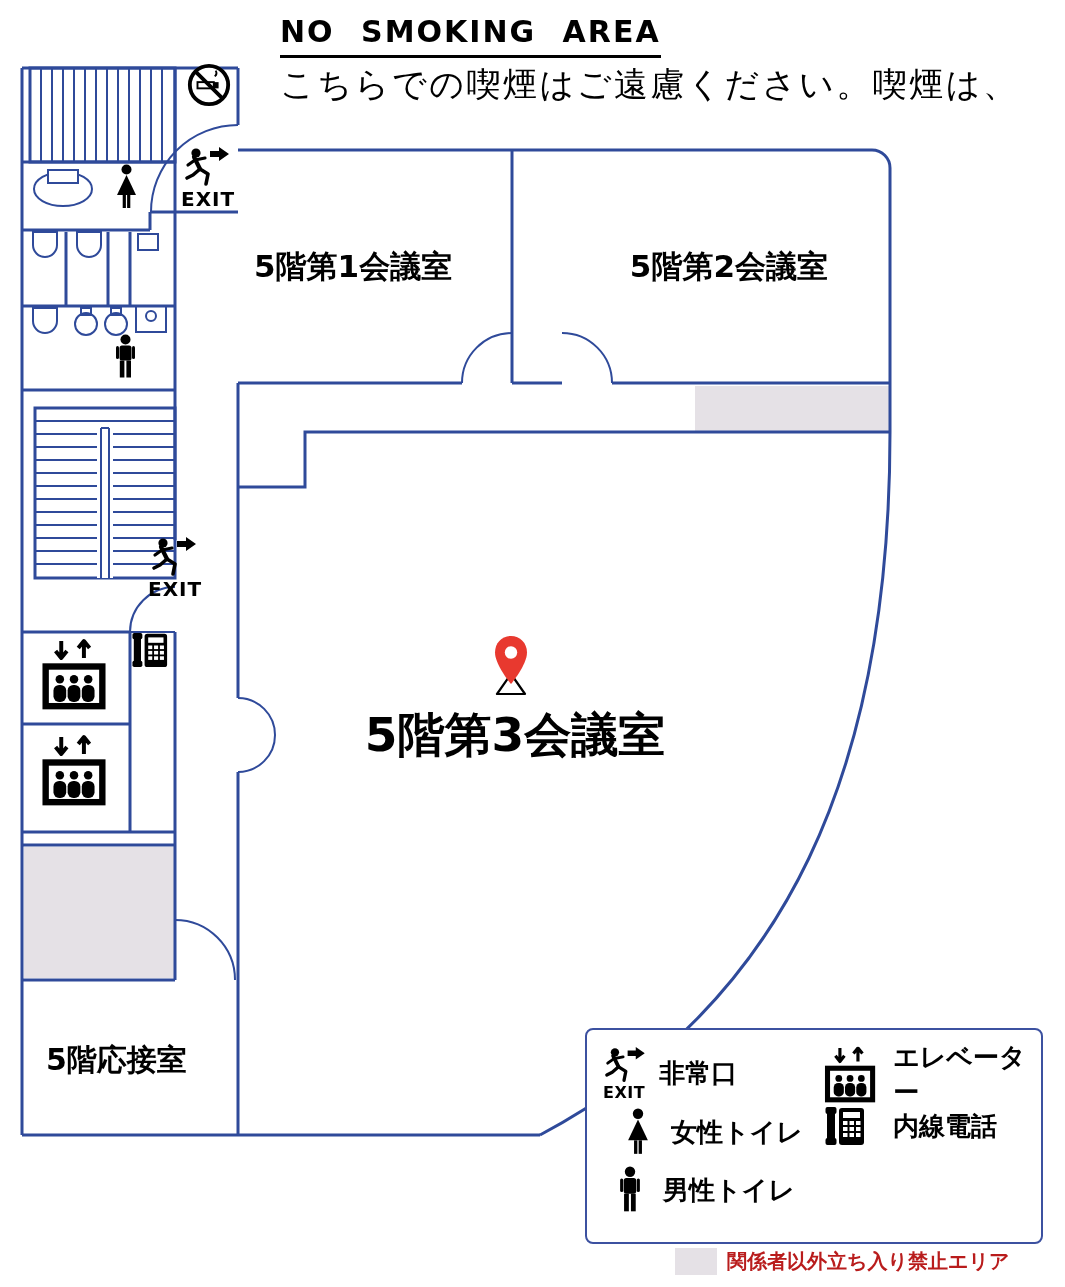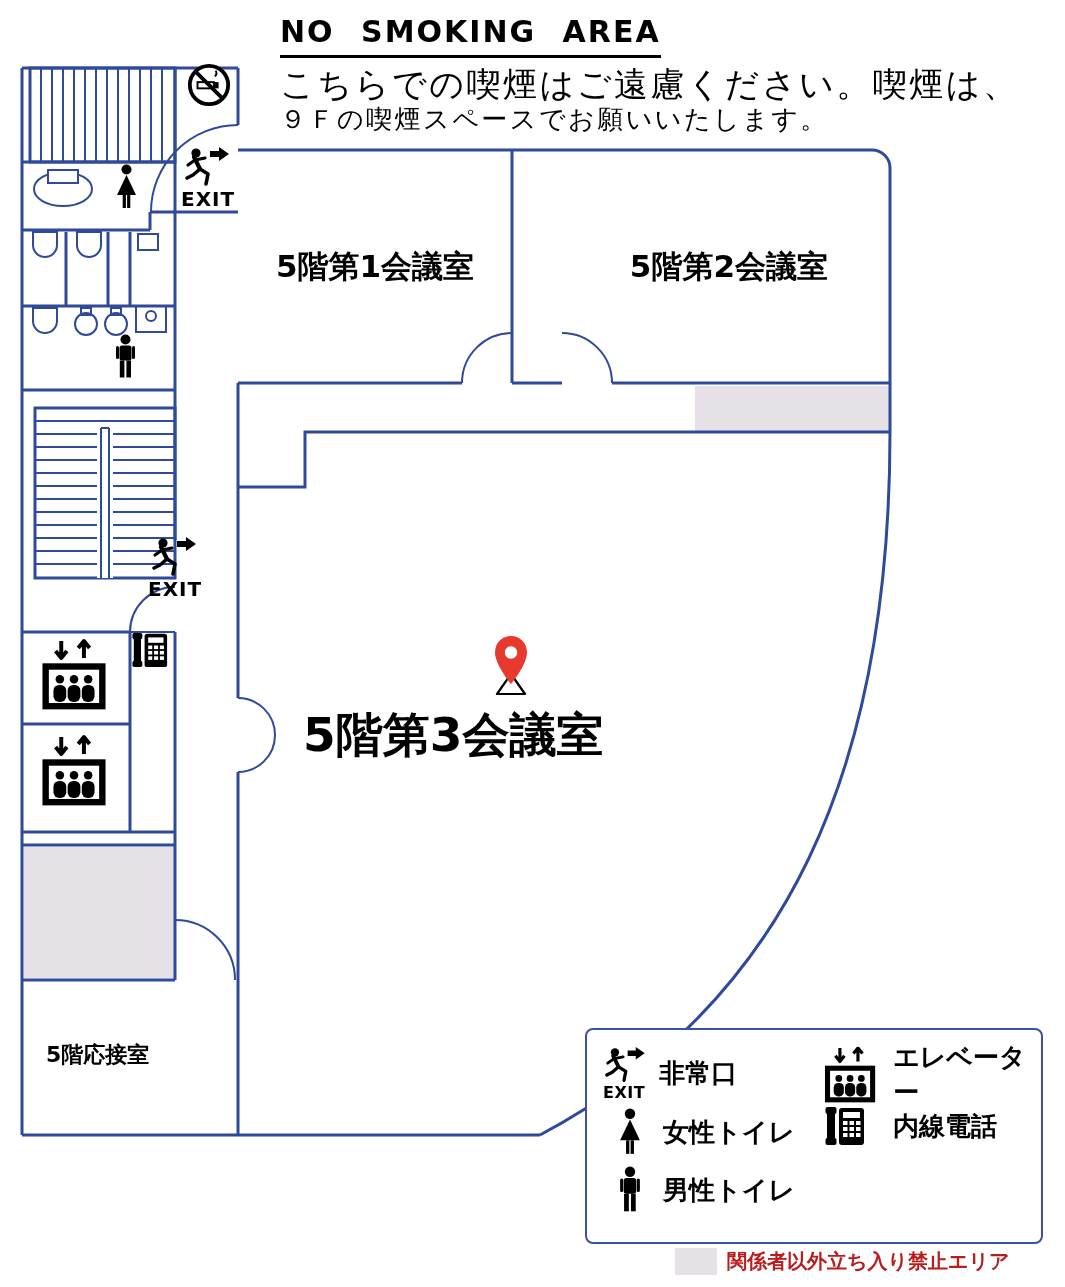--- a/index.html
+++ b/index.html
@@ -10,34 +10,34 @@
   .plan { position:absolute; left:0; top:0; color:#000; }
   .w  { fill:none; stroke:var(--wall,#2f4a9a); stroke-width:3; }
   .wt { fill:none; stroke:var(--wall,#2f4a9a); stroke-width:2; }
   .restricted { fill:var(--restricted,#e5e1e6); }
   .lbl { position:absolute; color:#000; }
   .title { left:280px; top:14px; font-size:30px; font-weight:700; letter-spacing:2px;
            word-spacing:14px; border-bottom:3px solid #000; padding-bottom:6px; }
   .note1 { left:280px; top:62px;  font-size:34px; letter-spacing:2.5px; font-weight:500; }
   .note2 { left:280px; top:102px; font-size:26px; letter-spacing:2.5px; font-weight:500; }
   .room { font-weight:600; }
-  .room-mr1 { left:254px; top:246px; width:242px; text-align:center; font-size:31px; }
+  .room-mr1 { left:254px; top:246px; width:242px; font-size:31px; }
   .room-mr2 { left:586px; top:246px; width:242px; text-align:right; font-size:31px; }
-  .room-mr3 { left:303px; top:704px; width:424px; text-align:left; font-size:47px; font-weight:700; }
-  .room-reception { left:46px; top:1040px; width:220px; font-size:22px; }
+  .room-mr3 { left:303px; top:704px; width:424px; text-align:center; font-size:47px; font-weight:700; }
+  .room-reception { left:46px; top:1040px; width:220px; font-size:30px; }
   .exit-text { position:absolute; font-size:20px; font-weight:700; letter-spacing:1px; color:#000; }
   .exit1 { left:181px; top:187px; }
   .exit2 { left:148px; top:577px; }
   .legend { position:absolute; left:585px; top:1028px; width:458px; height:216px;
             border:2.5px solid #3c51a0; border-radius:8px; background:#fff; }
   .legend-item { position:absolute; display:flex; align-items:center; gap:16px;
                  font-size:26px; font-weight:600; color:#000; }
   .li-exit     { left:16px;  top:16px;  gap:14px; }
   .li-elevator { left:236px; top:10px;  }
-  .li-female   { left:30px;  top:78px;  gap:20px; }
+  .li-female   { left:38px;  top:78px;  gap:20px; }
   .li-phone    { left:238px; top:74px;  gap:28px; }
   .li-male     { left:30px;  top:136px; gap:20px; }
   .exit-block { display:flex; flex-direction:column; align-items:center; line-height:1; }
   .exit-mini { font-size:16px; font-weight:700; letter-spacing:.5px; margin-top:1px; }
   .footnote { position:absolute; left:675px; top:1248px; display:flex; align-items:center;
               gap:10px; font-size:20px; font-weight:600; color:#b91c1c; }
   .swatch { width:42px; height:27px; background:var(--restricted,#e5e1e6); }
   svg { color:#000; }
 </style>
 </head>
@@ -174,21 +174,20 @@
     <use href="#sym-female" x="114" y="164" width="25" height="46"></use>
     <use href="#sym-male" x="113" y="334" width="25" height="46"></use>
     <use href="#sym-elevator" x="40" y="636" width="68" height="78"></use>
     <use href="#sym-elevator" x="40" y="732" width="68" height="78"></use>
     <use href="#sym-phone" x="132" y="630" width="36" height="40"></use>
     <use href="#sym-pin" x="488" y="634" width="46" height="64"></use>
   </svg>
 
   <div class="lbl title">NO SMOKING AREA</div>
   <div class="lbl note1">こちらでの喫煙はご遠慮ください。喫煙は、</div>
-  <div class="lbl note2">９Ｆの喫煙スペースでお願いいたします。</div>
 
   <div class="lbl room room-mr1">5階第1会議室</div>
   <div class="lbl room room-mr2">5階第2会議室</div>
   <div class="lbl room room-mr3">5階第3会議室</div>
   <div class="lbl room room-reception">5階応接室</div>
 
   <div class="exit-text exit1">EXIT</div>
   <div class="exit-text exit2">EXIT</div>
 
   <div class="legend">

